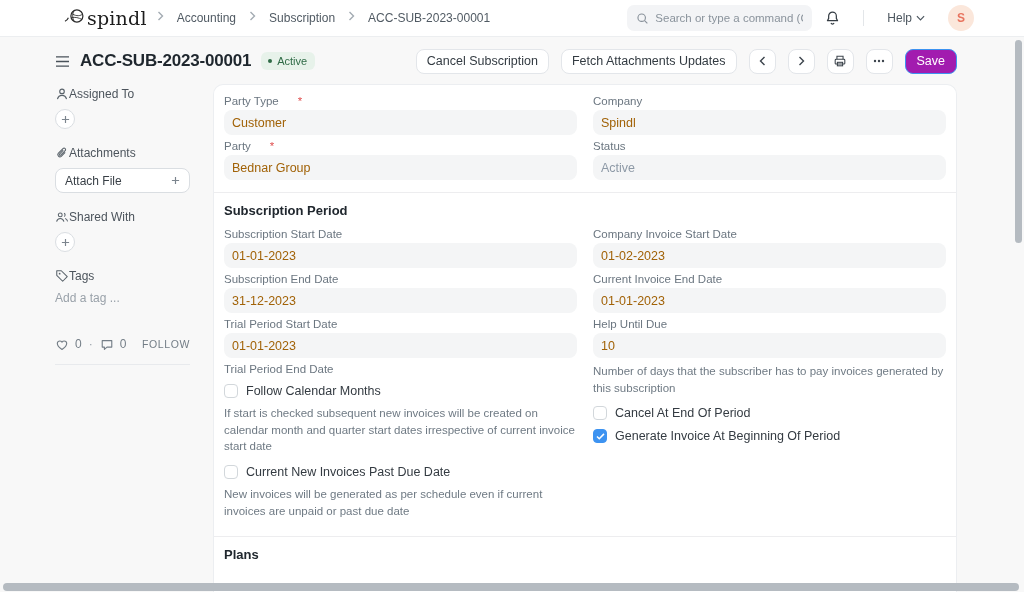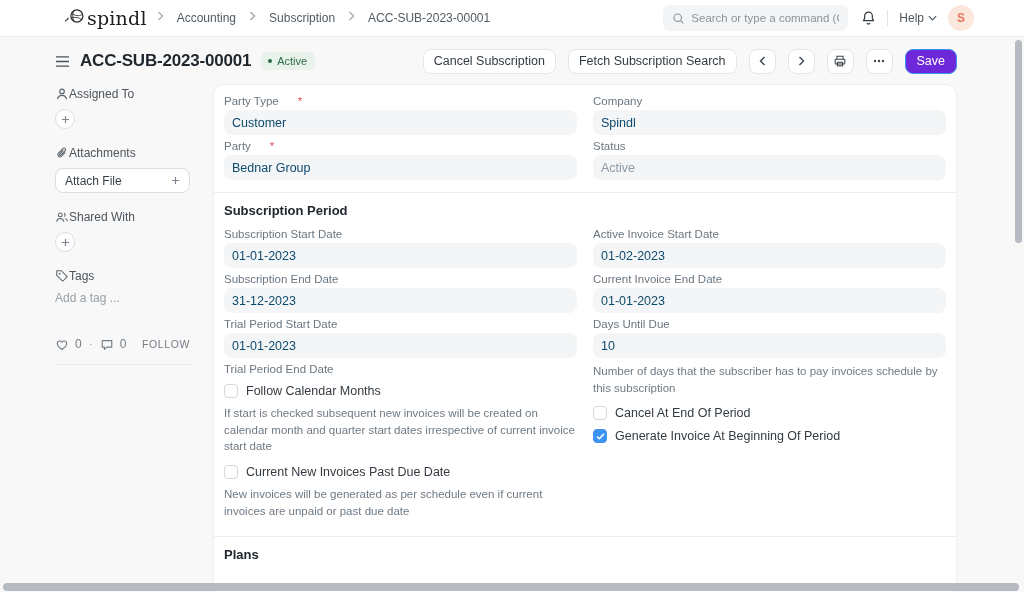--- a/index.html
+++ b/index.html
@@ -13,40 +13,40 @@
   .logo { display:flex; align-items:center; gap:2px; }
   .logo-text { font-family:"DejaVu Serif", serif; font-size:19px; color:#1d1d1d; letter-spacing:.2px; }
   .crumbs { display:flex; align-items:flex-start; margin-left:10px; gap:13px; }
   .crumb-sep { color:#a3abb2; display:flex; }
   .crumb { font-size:12px; color:#505a63; cursor:pointer; white-space:nowrap; }
   .nav-search { margin-left:auto; width:185px; height:26px; background:#f3f4f6; border-radius:7px;
                 display:flex; align-items:center; padding:0 9px; gap:6px; color:#88919a; }
   .nav-search input { border:none; outline:none; background:transparent; font-size:11.5px; color:#4c5a67;
                       width:100%; font-family:inherit; }
   .nav-search input::placeholder { color:#8a939c; }
-  .nav-right { display:flex; align-items:center; margin-left:13px; gap:11px; }
+  .nav-right { display:flex; align-items:center; margin-left:13px; gap:23px; }
   .bell { color:#343c43; display:flex; cursor:pointer; }
   .nav-divider { width:1px; height:16px; background:#e3e6e9; }
   .help { display:flex; align-items:center; gap:4px; font-size:12px; color:#4c565f; cursor:pointer; }
   .avatar { width:26px; height:26px; border-radius:50%; background:#fbe7db; color:#e8745f;
             font-size:12px; font-weight:bold; display:flex; align-items:center; justify-content:center; cursor:pointer; }
 
   
   .content-pad { margin:0 67px 0 55px; }
   .page-head { display:flex; align-items:center; padding-top:10px; height:38px; }
   .burger { color:#49525a; display:flex; margin-right:10px; cursor:pointer; }
   .doc-title { font-size:17px; font-weight:bold; color:#1f272e; letter-spacing:-.2px; }
   .badge { margin-left:10px; background:#e7f2ea; color:#2f6b46; font-size:11px; border-radius:6px;
            padding:3px 8px 3px 7px; display:flex; align-items:center; gap:5px; }
   .badge-dot { width:4px; height:4px; border-radius:50%; background:#2f6b46; }
   .actions { margin-left:auto; display:flex; align-items:flex-end; gap:12px; }
   .btn { background:#fff; border:1px solid #e3e6ea; border-radius:8px; font-size:12.5px; color:#333b42;
          padding:4px 10px; height:25px; display:flex; align-items:center; cursor:pointer; font-family:inherit; white-space:nowrap; }
   .btn-icon { width:27px; justify-content:center; padding:0; color:#3c444c; }
-  .btn-primary { background:#6d28d9; border-color:#3d93f1; color:#fff; padding:4px 11px; }
+  .btn-primary { background:#a21caf; border-color:#3d93f1; color:#fff; padding:4px 11px; }
 
   
   .body-row { display:flex; margin:9px 67px 0 55px; align-items:flex-start; }
 
   
   .sidebar { width:135px; margin-right:23px; padding-top:3px; flex:none; }
   .sb-head { display:flex; align-items:center; gap:0; font-size:12px; color:#4c545c; margin-bottom:8px; }
   .sb-head .ic { color:#5a636b; display:flex; }
   .plus-circle { width:20px; height:20px; border:1px solid #dadee2; background:#fff; border-radius:50%;
                  display:flex; align-items:center; justify-content:center; color:#7c858e; cursor:pointer; margin-bottom:17px; }
@@ -64,21 +64,21 @@
 
   
   .card { flex:1; background:#fff; border:1px solid #eceef1; border-bottom:none;
           border-radius:10px 10px 0 0; padding:10px 10px 0 10px; min-height:510px; }
   .cols { display:flex; gap:16px; }
   .col { flex:1; min-width:0; }
   .field { margin-bottom:5px; }
   .f-label { font-size:11.5px; color:#6b7680; margin-bottom:3px; display:flex; gap:19px; }
   .req { color:#e05252; }
   .f-input { width:100%; background:#f4f5f6; border:none; border-radius:8px; height:25px; padding:0 8px;
-             font-size:12.5px; color:#0c4a6e; font-family:inherit; outline:none; }
+             font-size:12.5px; color:#a16207; font-family:inherit; outline:none; }
   .f-input.muted { color:#8d99a6; }
   .sec-divider { border-top:1px solid #ededef; margin:7px -10px 10px -10px; }
   .sec-heading { font-size:13px; font-weight:bold; color:#20272e; margin-bottom:10px; }
   .help-text { font-size:11.5px; color:#6f7a84; line-height:1.45; margin:1px 0 10px 0; }
   .cb-row { display:flex; align-items:flex-end; gap:8px; margin:9px 0 7px 0; cursor:pointer; }
   .cb { width:14px; height:14px; border:1px solid #d2d7db; border-radius:4px; background:#fff; flex:none;
         display:flex; align-items:center; justify-content:center; }
   .cb svg { visibility:hidden; }
   .cb.checked { background:#3d93f1; border-color:#3d93f1; }
   .cb.checked svg { visibility:visible; }
@@ -159,21 +159,21 @@
           <path d="M1 2h14M1 7h14M1 12h14" stroke="currentColor" stroke-width="1.5"></path>
         </svg>
     </span>
     <span class="doc-title">ACC-SUB-2023-00001</span>
     <span class="badge">
       <span class="badge-dot"></span>
       <span>Active</span>
     </span>
     <div class="actions">
       <button class="btn">Cancel Subscription</button>
-      <button class="btn">Fetch Subscription Search</button>
+      <button class="btn">Fetch Attachments Updates</button>
       <button class="btn btn-icon">
         <svg width="7" height="10" viewBox="0 0 7 10">
             <path d="M5.5 1l-4 4 4 4" fill="none" stroke="currentColor" stroke-width="1.4"></path>
           </svg>
       </button>
       <button class="btn btn-icon">
         <svg width="7" height="10" viewBox="0 0 7 10">
             <path d="M1.5 1l4 4-4 4" fill="none" stroke="currentColor" stroke-width="1.4"></path>
           </svg>
       </button>
@@ -349,32 +349,32 @@
               <svg width="9" height="7" viewBox="0 0 10 8">
                   <path d="M1 4l2.6 2.6L9 1" fill="none" stroke="#fff" stroke-width="1.7"></path>
                 </svg>
             </span>
             <span class="cb-label">Current New Invoices Past Due Date</span>
           </div>
           <div class="help-text">New invoices will be generated as per schedule even if current invoices are unpaid or past due date</div>
         </div>
         <div class="col">
           <div class="field">
-            <div class="f-label">Active Invoice Start Date</div>
+            <div class="f-label">Company Invoice Start Date</div>
             <input class="f-input" value="01-02-2023" style="">
           </div>
           <div class="field">
             <div class="f-label">Current Invoice End Date</div>
             <input class="f-input" value="01-01-2023" style="">
           </div>
           <div class="field">
-            <div class="f-label">Days Until Due</div>
+            <div class="f-label">Help Until Due</div>
             <input class="f-input" value="10" style="">
           </div>
-          <div class="help-text">Number of days that the subscriber has to pay invoices schedule by this subscription</div>
+          <div class="help-text">Number of days that the subscriber has to pay invoices generated by this subscription</div>
           <div class="cb-row">
             <span class="cb">
               <svg width="9" height="7" viewBox="0 0 10 8">
                   <path d="M1 4l2.6 2.6L9 1" fill="none" stroke="#fff" stroke-width="1.7"></path>
                 </svg>
             </span>
             <span class="cb-label">Cancel At End Of Period</span>
           </div>
           <div class="cb-row">
             <span class="cb checked">

